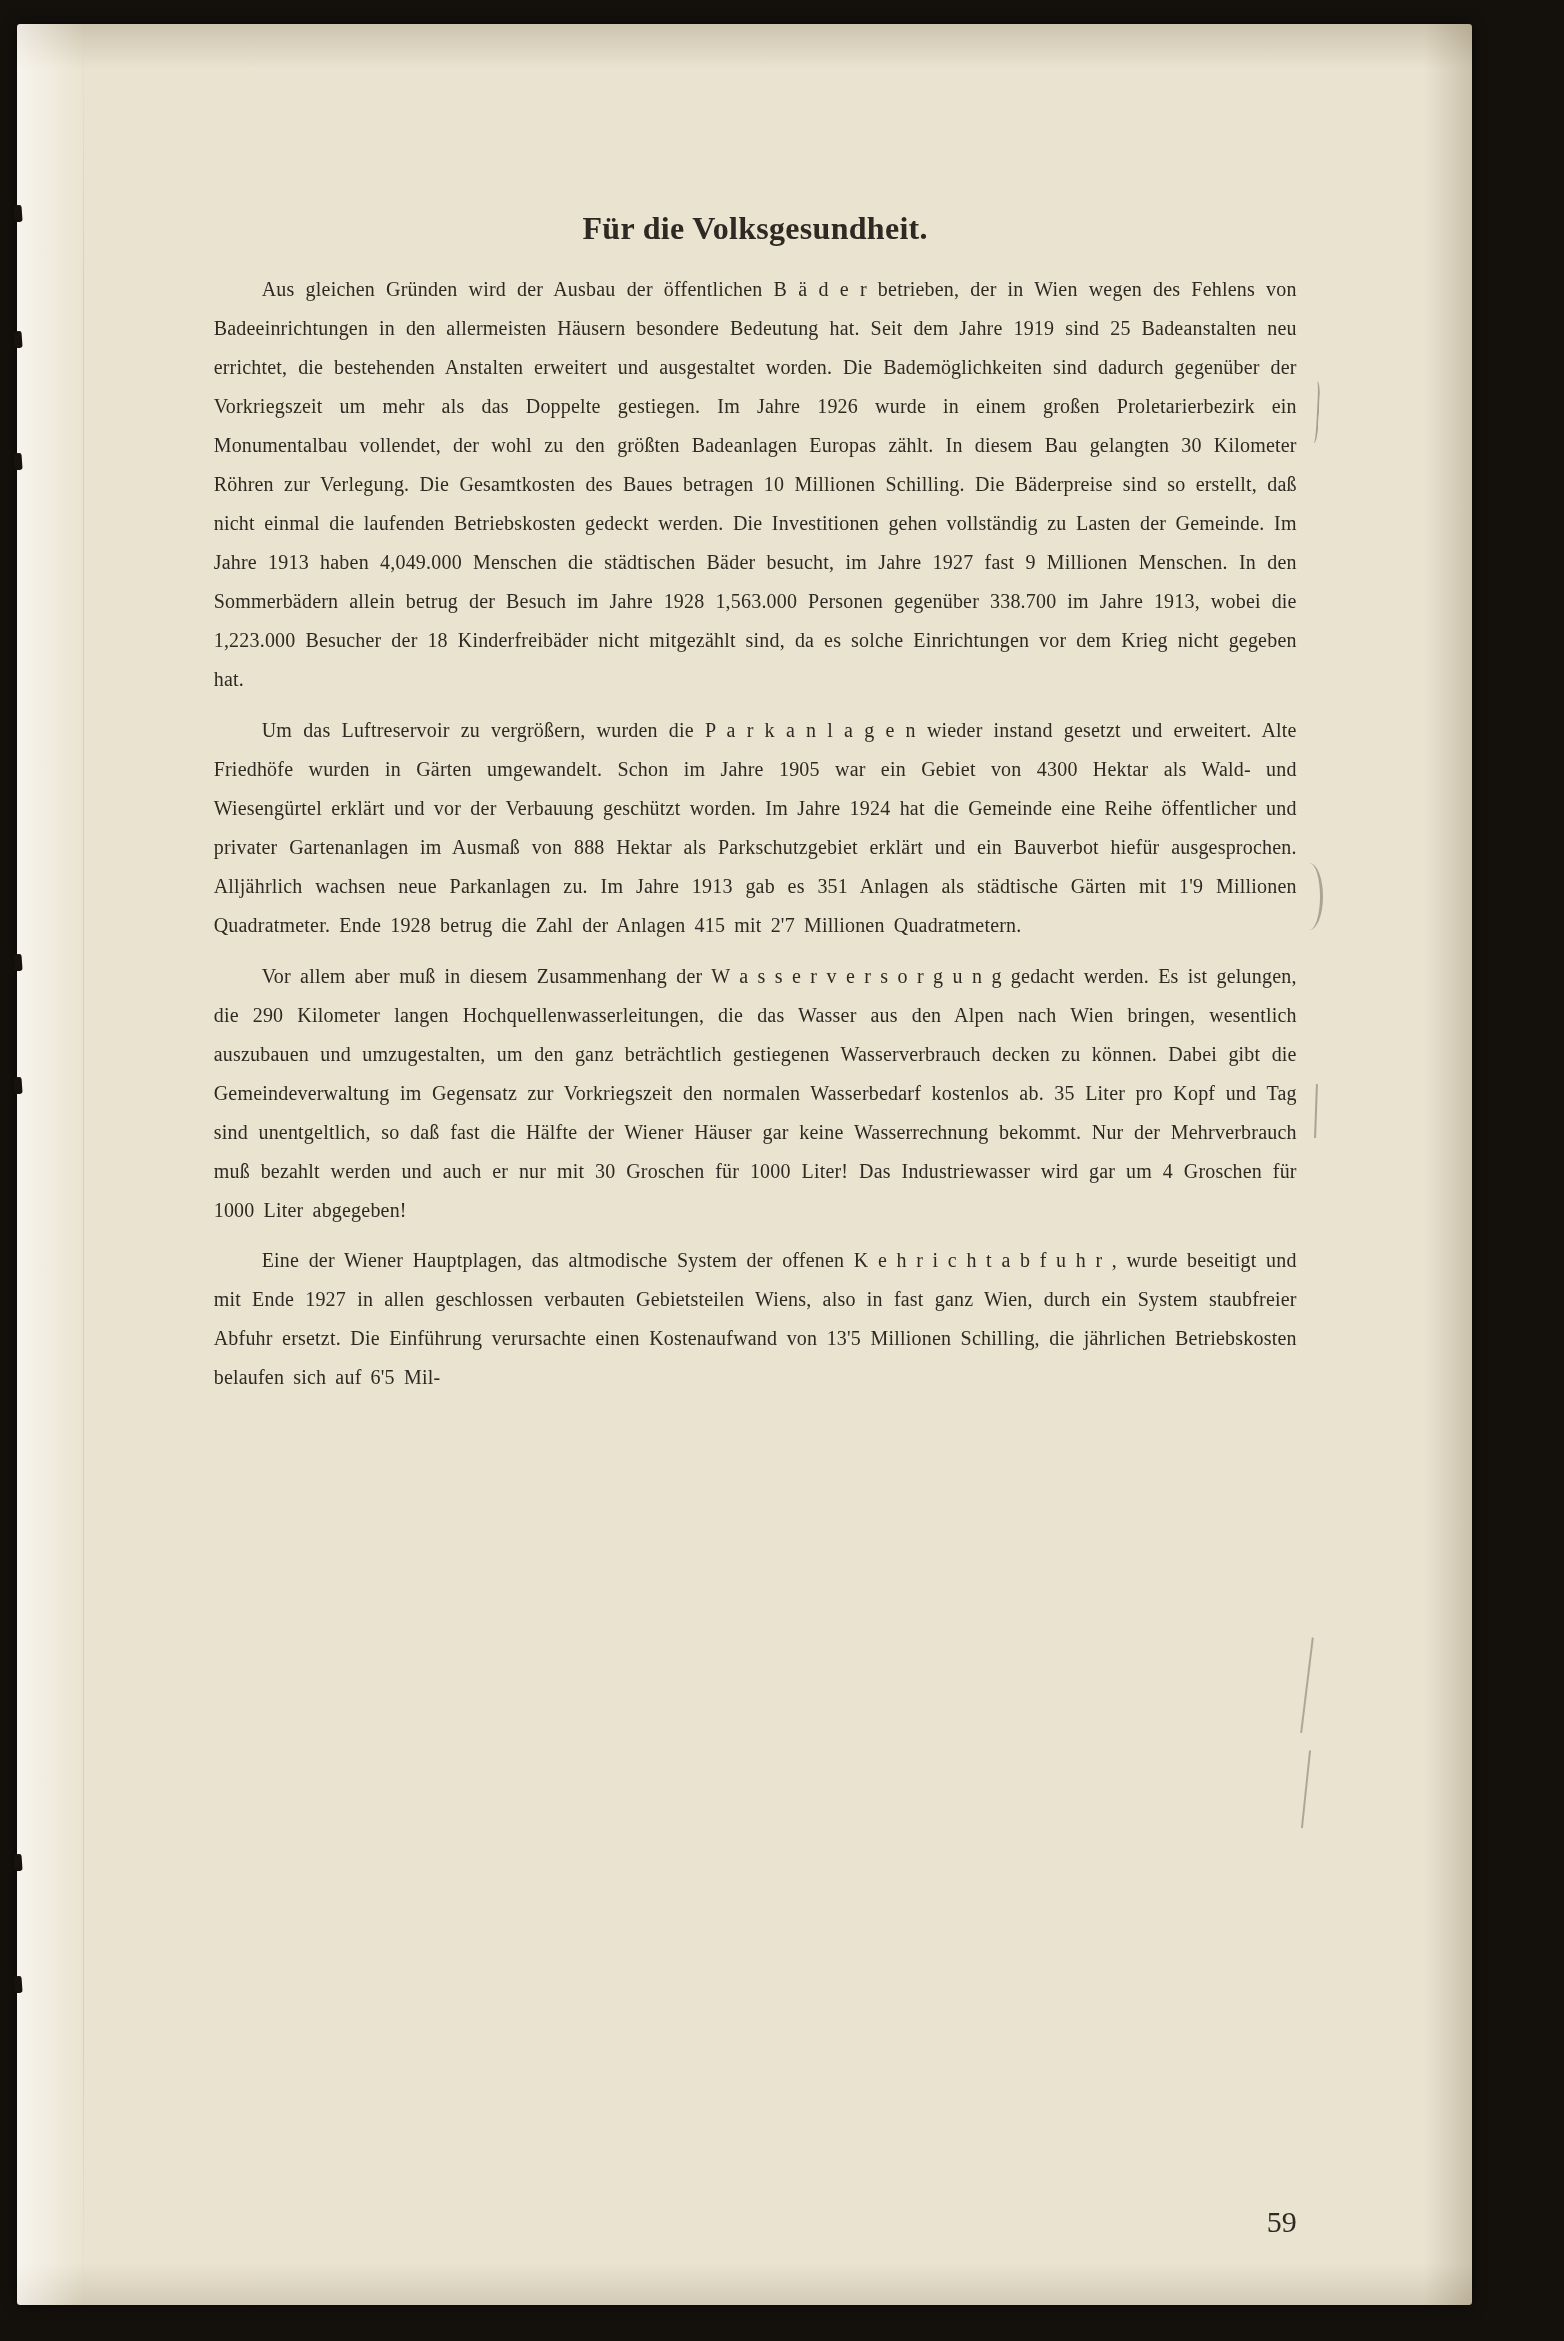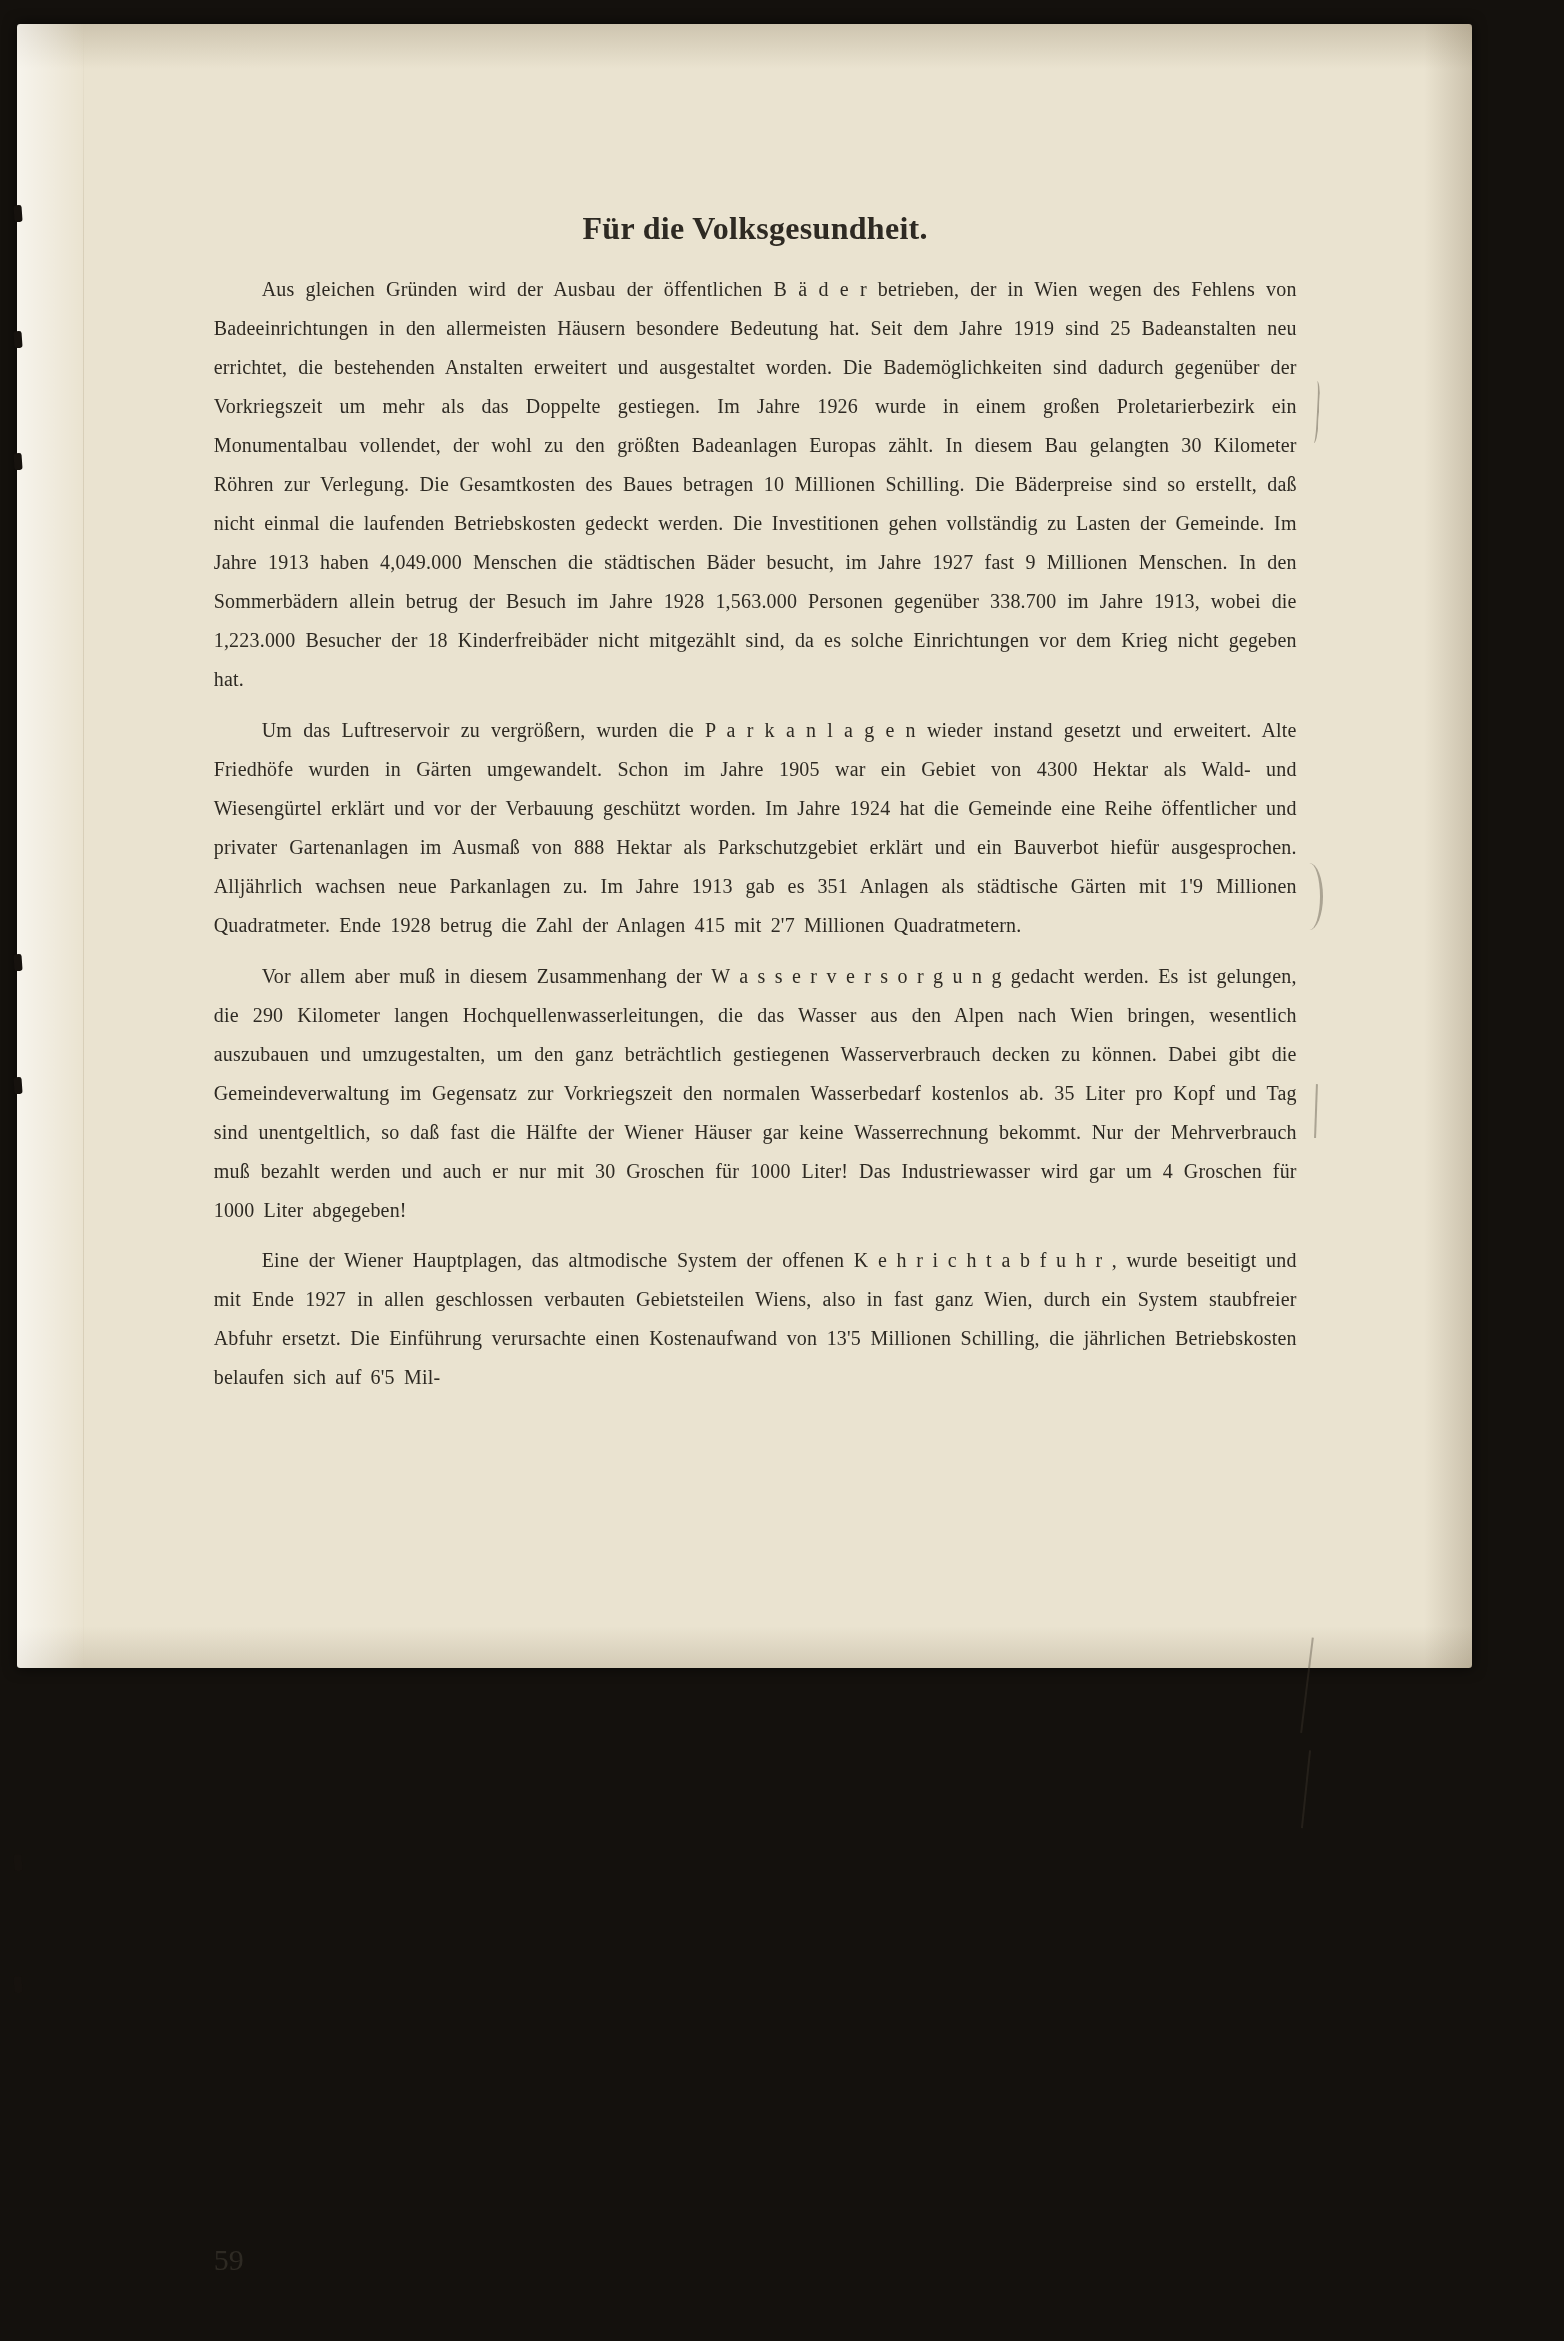--- a/index.html
+++ b/index.html
@@ -13,21 +13,21 @@
     overflow: hidden;
     background: var(--background-color, #14110d);
     font-family: "Liberation Serif", "DejaVu Serif", serif;
   }
   
   .paper {
     position: absolute;
     left: 16.7px;
     top: 24.4px;
     width: 1455px;
-    height: 1644px;
+    height: 2281px;
     background:
       linear-gradient(90deg, rgba(255,255,255,0.60) 0px, rgba(255,255,255,0.32) 32px, rgba(255,255,255,0) 67px),
       linear-gradient(270deg, rgba(92,74,44,0.22) 0px, rgba(92,74,44,0) 48px),
       linear-gradient(180deg, rgba(92,74,44,0.20) 0px, rgba(92,74,44,0) 45px),
       linear-gradient(0deg, rgba(92,74,44,0.16) 0px, rgba(92,74,44,0) 42px),
       var(--paper-color, #eae3d0);
     border-radius: 3.2px;
     box-shadow: 0 0 14px rgba(0,0,0,0.65);
   }
   .fold-line {
@@ -102,24 +102,23 @@
     text-indent: 48px;
     margin: 0 0 11.6px 0;
     word-spacing: 3.9px;
     letter-spacing: 0.2px;
   }
   .page-number {
     position: absolute;
     left: 197px;
     top: 2181px;
     width: 1083px;
-    text-align: left;
+    text-align: right;
     font-size: 30px;
     color: var(--ink-color, #2e2a23);
-    margin-top: 38px;
   }
 </style>
 </head>
 <body>
 
 <div class="paper">
 
   <div class="fold-line"></div>
 
   <div class="binding-mark" style="top:181px"></div>

